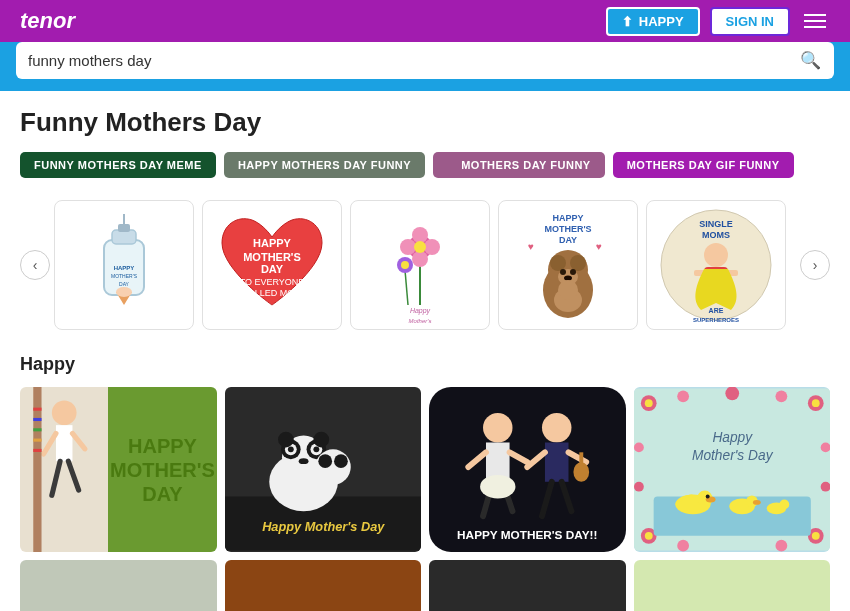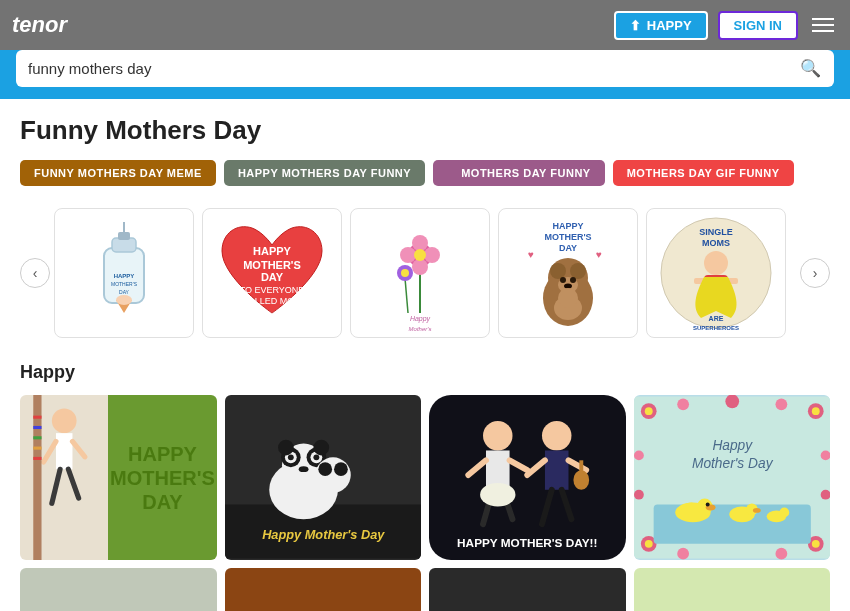--- a/index.html
+++ b/index.html
@@ -1,25 +1,25 @@
 <!DOCTYPE html>
 <html><head>
   <meta charset="utf-8">
   <style>
     * { box-sizing: border-box; margin: 0; padding: 0; }
     body { font-family: Arial, sans-serif; background: #fff; width: 850px; }
 
     
     .header {
-      background: #737373;
+      background: #a21caf;
       display: flex;
       align-items: center;
       justify-content: space-between;
-      padding: 10px 12px;
-      height: 50px;
+      padding: 10px 20px;
+      height: 42px;
     }
     .logo {
       font-size: 22px;
       font-weight: bold;
       color: #fff;
       font-style: italic;
     }
     .header-right {
       display: flex;
       align-items: center;
@@ -111,34 +111,34 @@
       padding: 7px 14px;
       border: none;
       border-radius: 5px;
       font-size: 11px;
       font-weight: bold;
       cursor: pointer;
       letter-spacing: 0.5px;
       text-transform: uppercase;
     }
     .tag-btn.active {
-      background: #a16207;
+      background: #14532d;
       color: #fff;
     }
     .tag-btn.secondary {
       background: #6a7a6a;
       color: #fff;
     }
     .tag-btn.tertiary {
       background: #9c5a8a;
       color: #fff;
       padding-left: 28px;
     }
     .tag-btn.quaternary {
-      background: #ef4444;
+      background: #a21caf;
       color: #fff;
     }
 
     
     .section-header {
       display: flex;
       justify-content: space-between;
       align-items: center;
       margin-bottom: 12px;
     }

